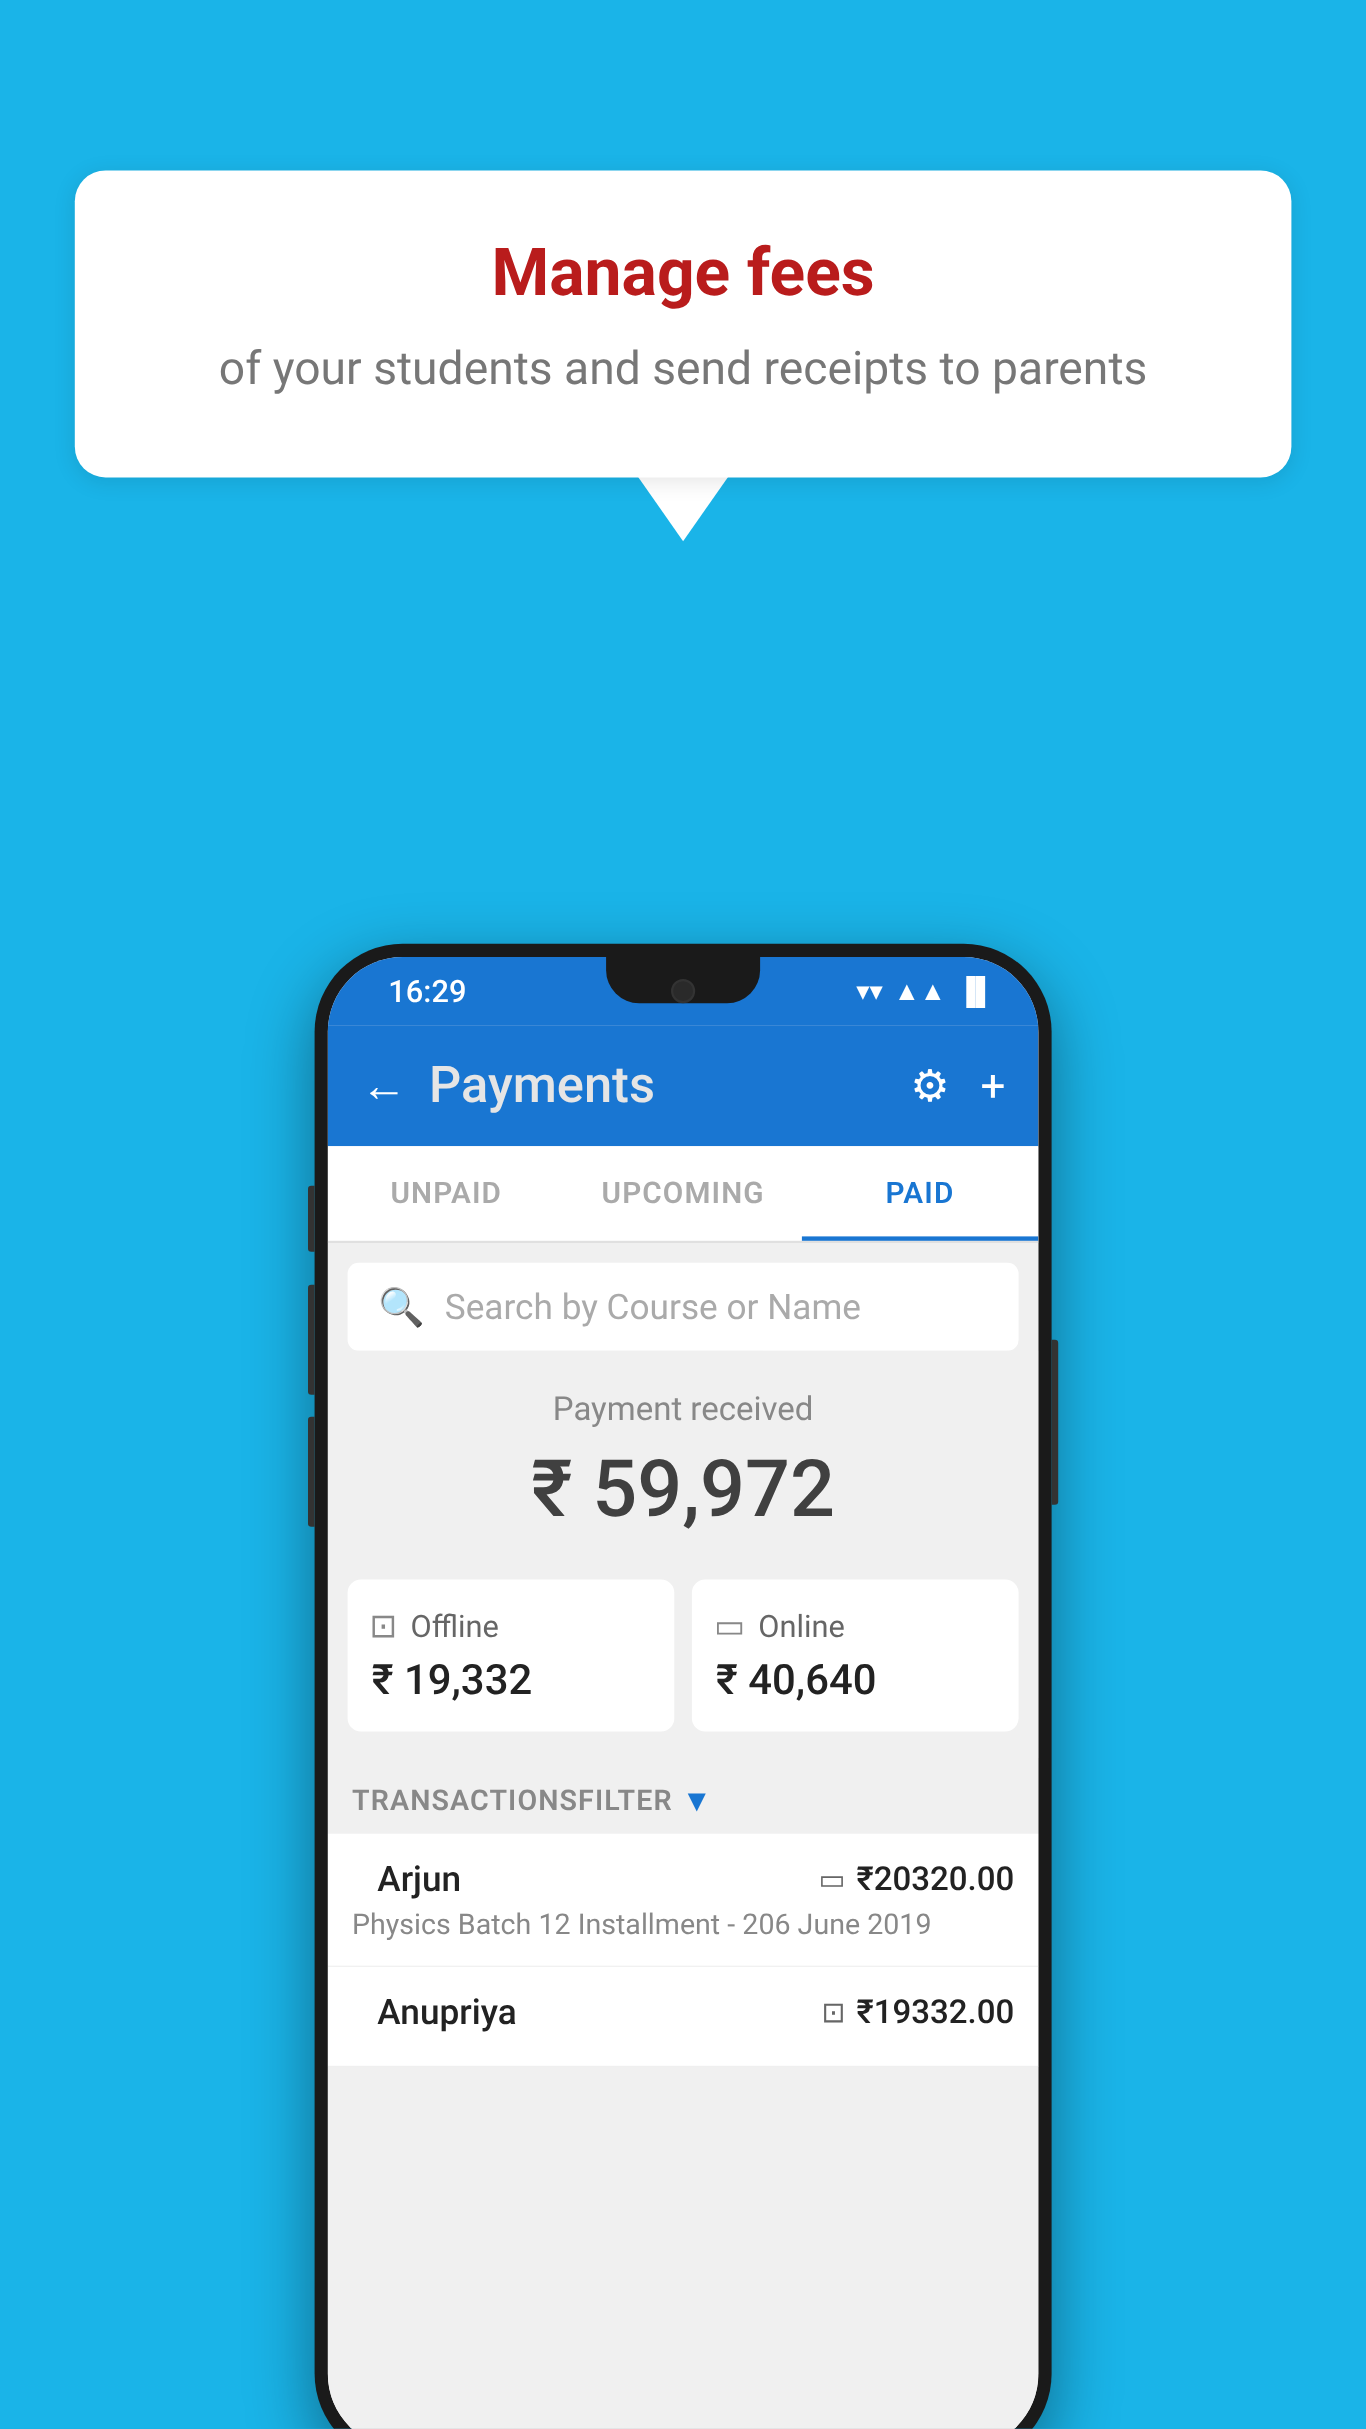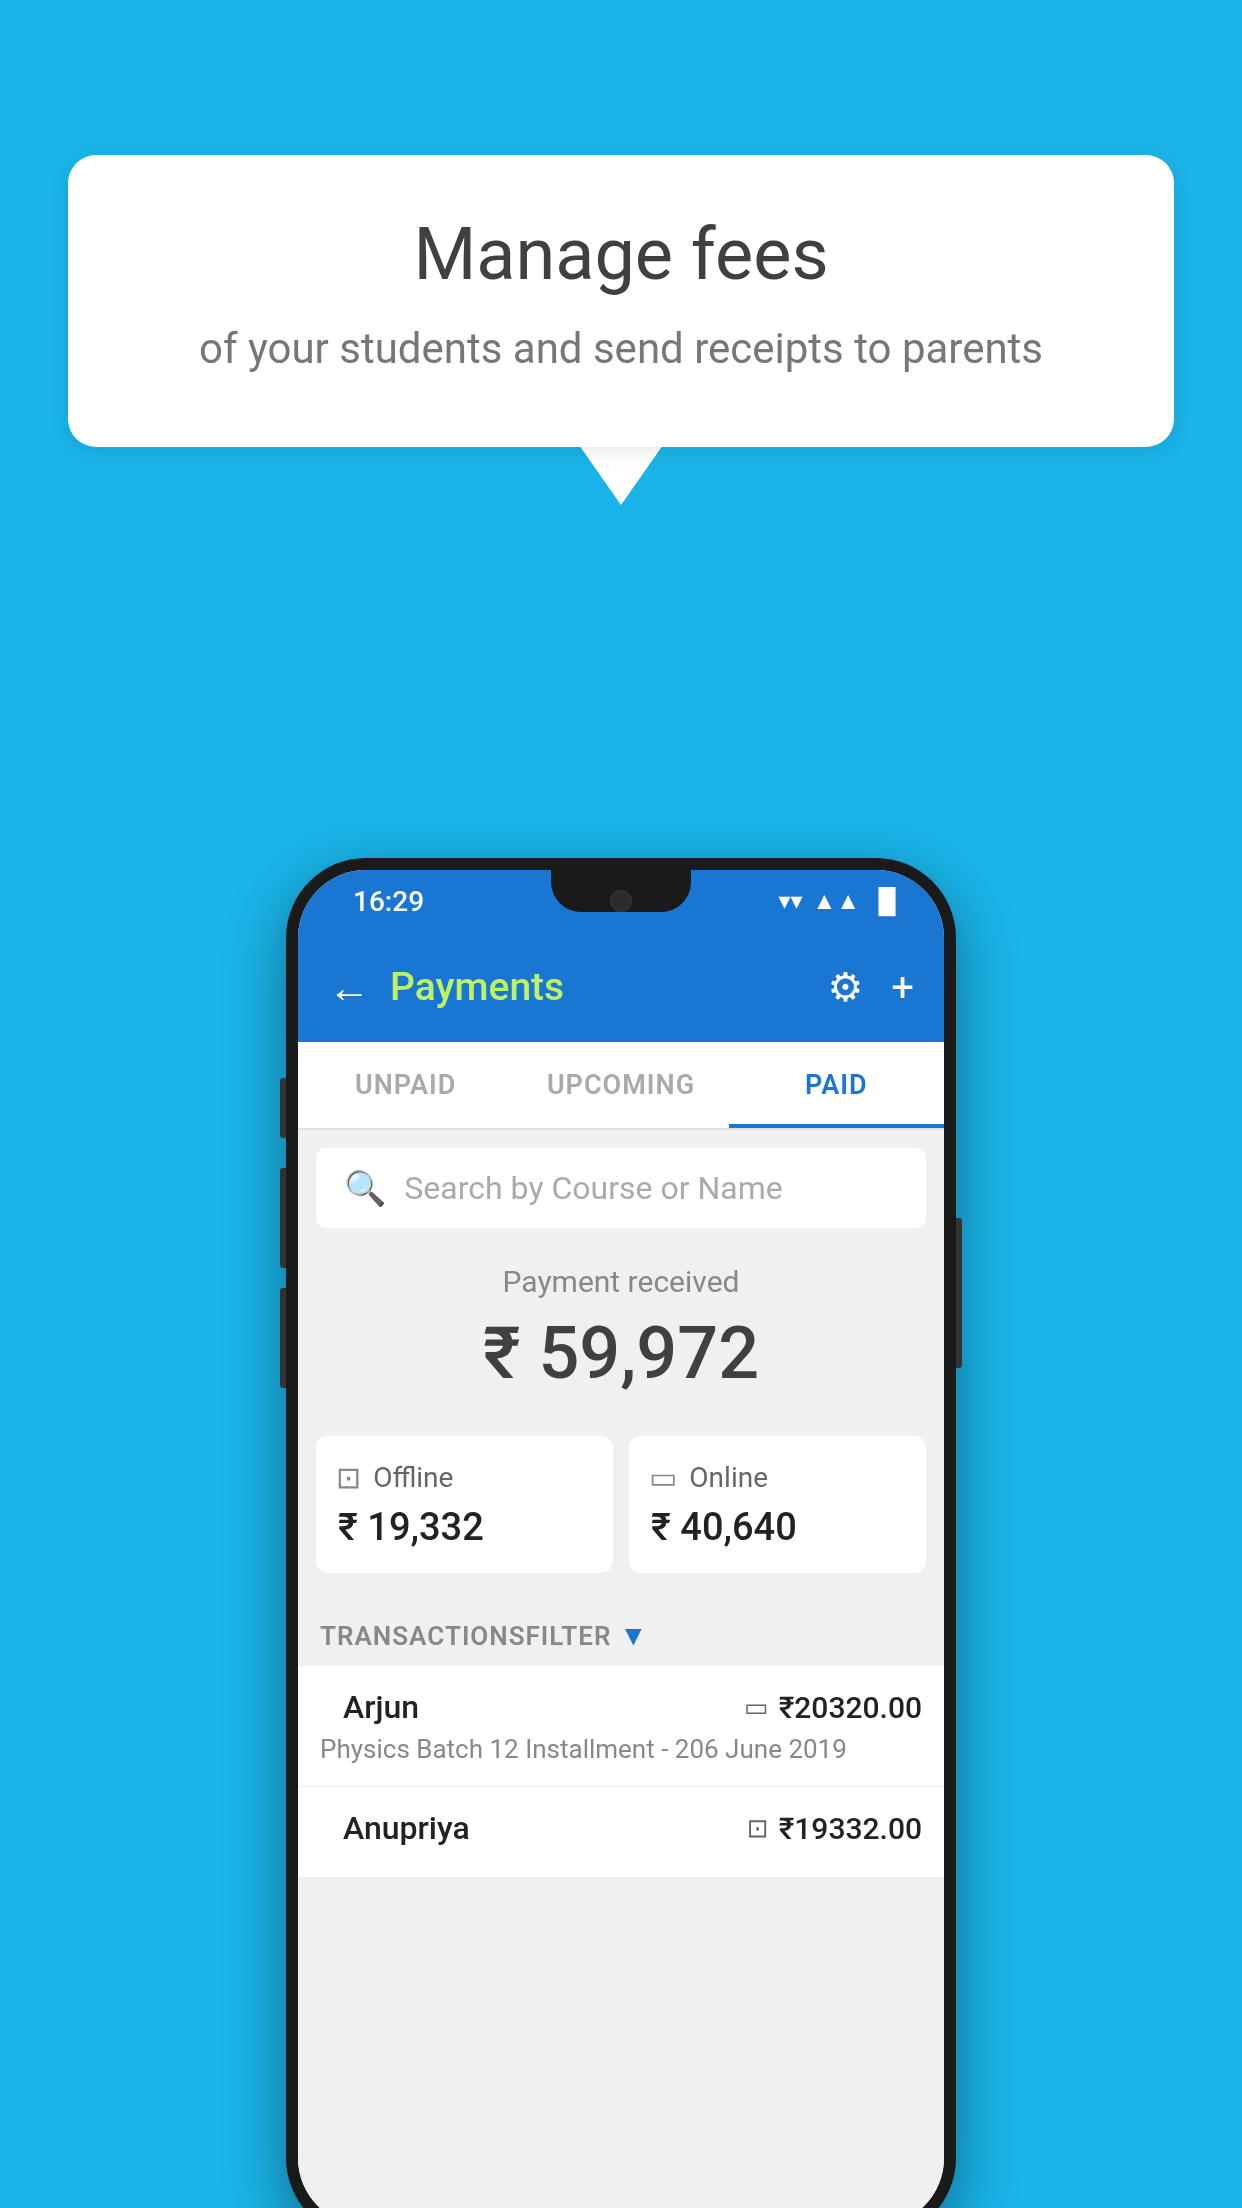--- a/index.html
+++ b/index.html
@@ -28,23 +28,23 @@
       background: white;
       border-radius: 28px;
       padding: 60px 80px 70px;
       width: 100%;
       text-align: center;
       box-shadow: 0 4px 20px rgba(0,0,0,0.1);
       position: relative;
     }
 
     .speech-bubble-title {
-      font-size: 72px;
-      font-weight: 400;
-      color: #404040;
+      font-size: 60px;
+      font-weight: 700;
+      color: #b91c1c;
       line-height: 1.1;
       margin-bottom: 28px;
     }
 
     .speech-bubble-subtitle {
       font-size: 42px;
       color: #777;
       font-weight: 400;
       line-height: 1.3;
     }
@@ -148,22 +148,22 @@
     }
 
     .back-button {
       color: white;
       font-size: 42px;
       margin-right: 20px;
       cursor: pointer;
     }
 
     .app-title {
-      color: #bef264;
-      font-size: 39px;
+      color: #e5e5e5;
+      font-size: 46px;
       font-weight: 500;
       flex: 1;
     }
 
     .app-bar-actions {
       display: flex;
       align-items: center;
       gap: 28px;
     }
 

